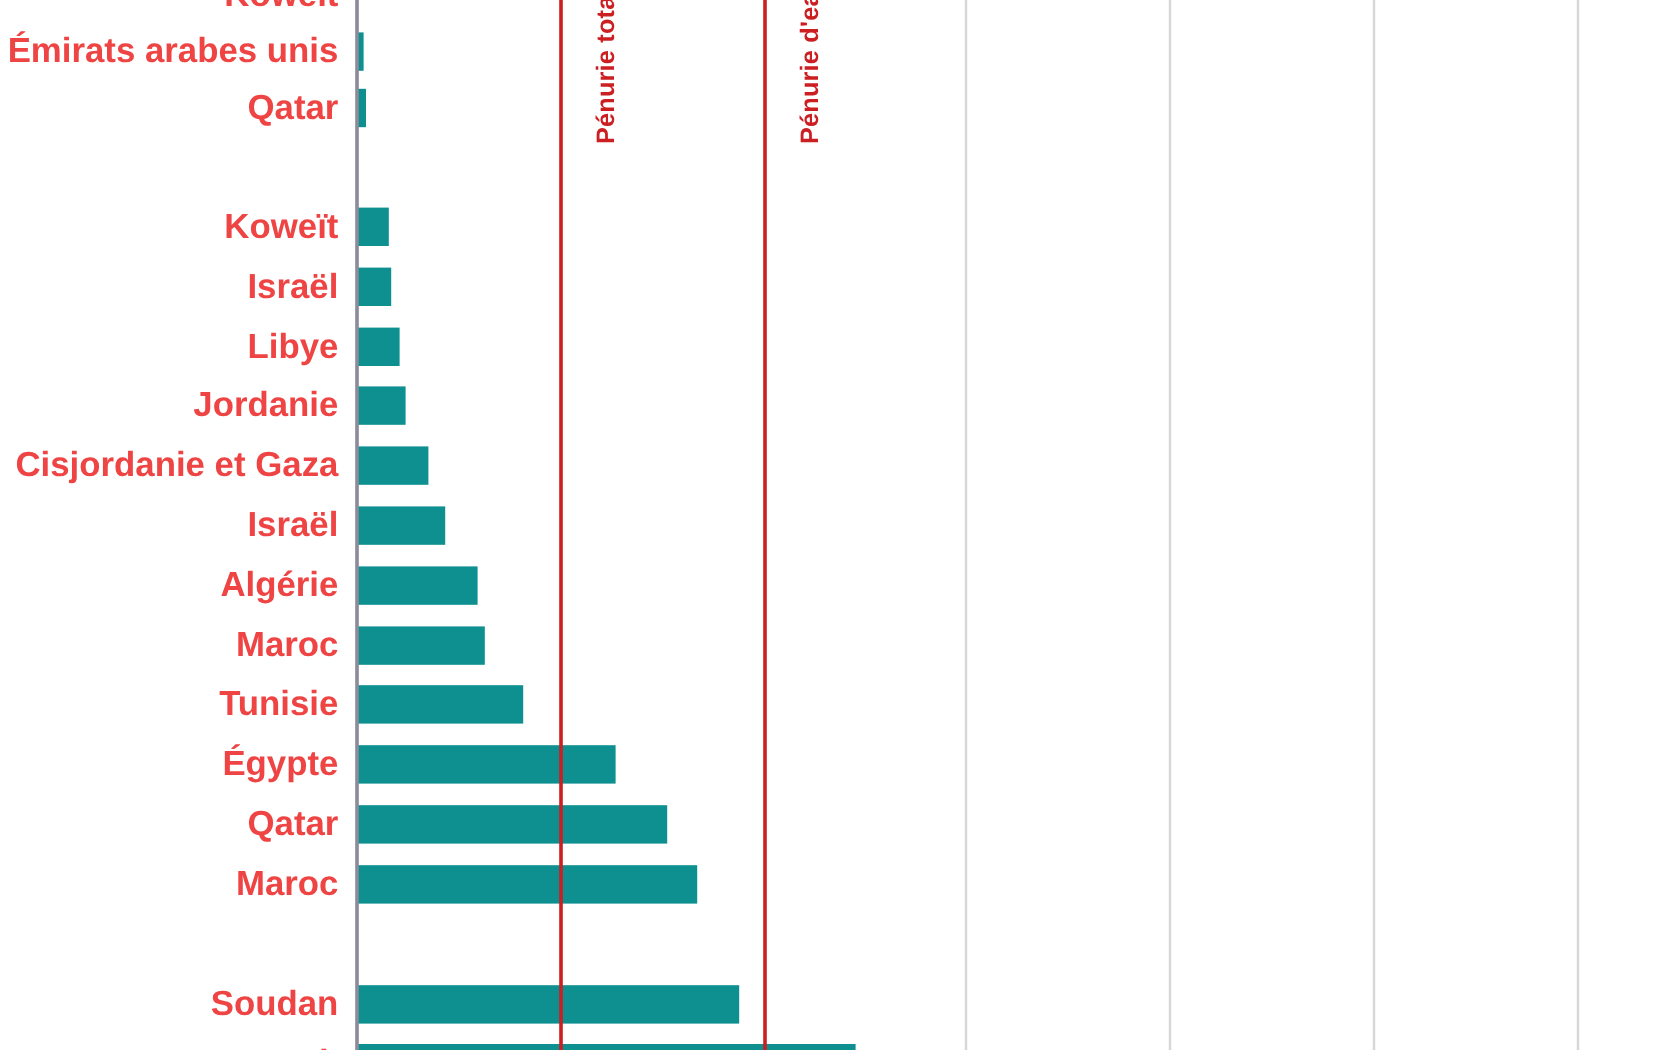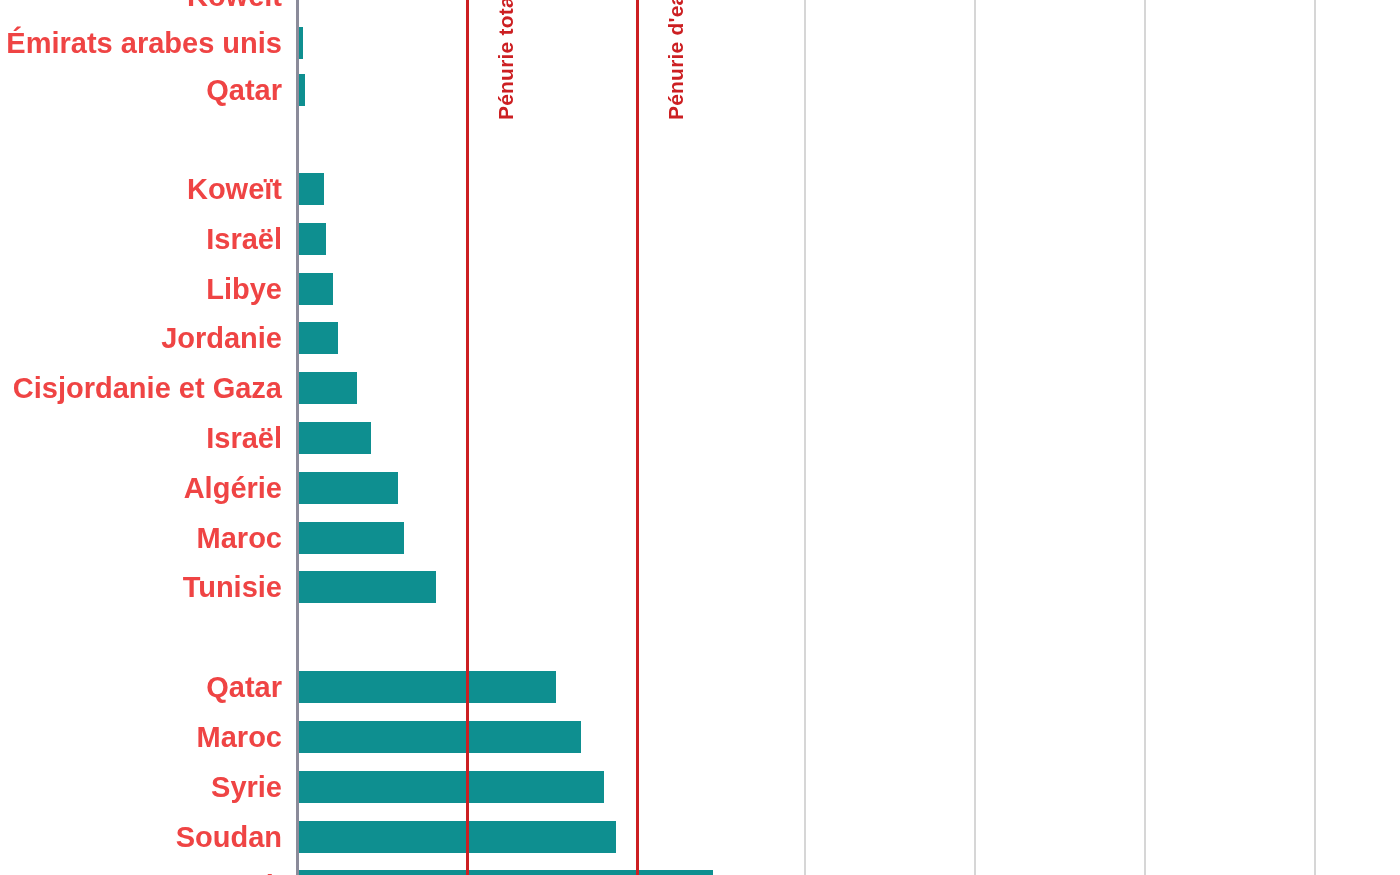--- a/index.html
+++ b/index.html
@@ -170,35 +170,35 @@
     <div class="row" style="top:513px">
       <div class="row-label">Maroc</div>
       <div class="bar" style="width:106px"></div>
     </div>
 
     <div class="row" style="top:562px">
       <div class="row-label">Tunisie</div>
       <div class="bar" style="width:138px"></div>
     </div>
 
+    <div class="row" style="top:612px">
+      <div class="row-label">Égypte</div>
+      <div class="bar" style="width:215px"></div>
+    </div>
 
     <div class="row" style="top:662px">
       <div class="row-label">Qatar</div>
       <div class="bar" style="width:258px"></div>
     </div>
 
     <div class="row" style="top:712px">
       <div class="row-label">Maroc</div>
       <div class="bar" style="width:283px"></div>
     </div>
 
-    <div class="row" style="top:762px">
-      <div class="row-label">Syrie</div>
-      <div class="bar" style="width:306px"></div>
-    </div>
 
     <div class="row" style="top:812px">
       <div class="row-label">Soudan</div>
       <div class="bar" style="width:318px"></div>
     </div>
 
     <div class="row" style="top:861px">
       <div class="row-label">Irak</div>
       <div class="bar partial-bottom" style="width:415px"></div>
     </div>

